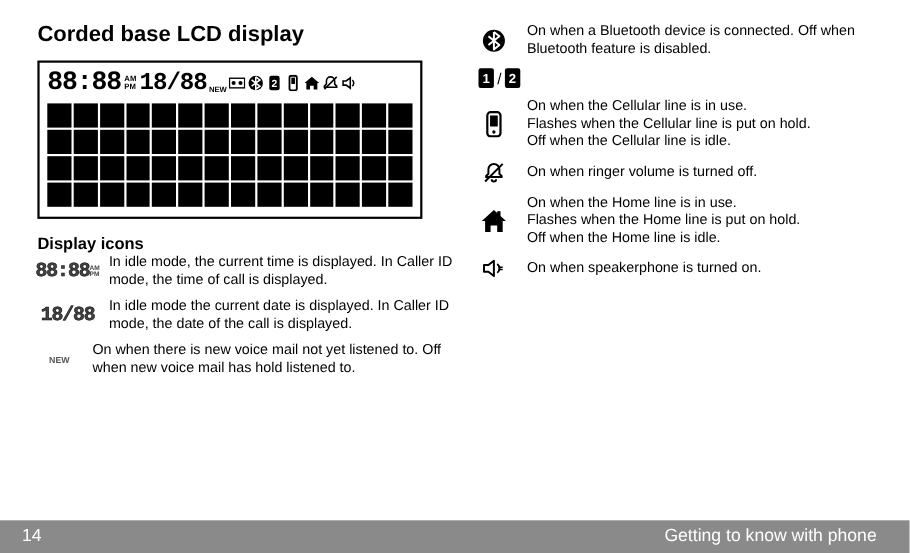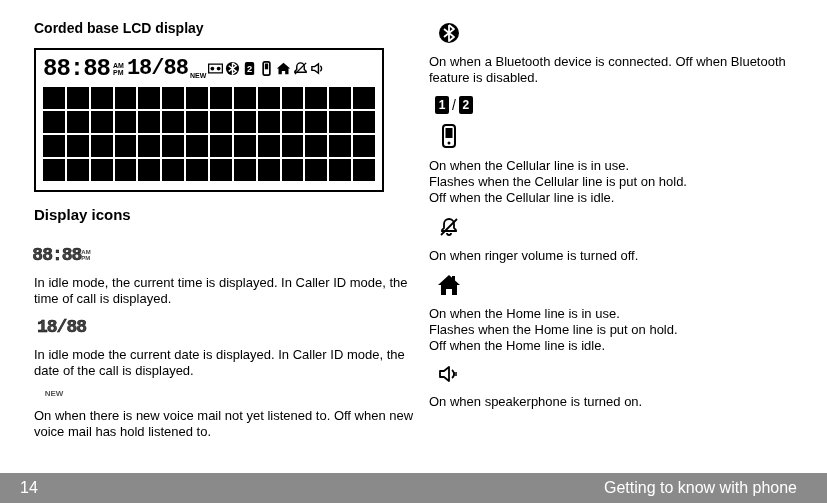--- a/index.html
+++ b/index.html
@@ -18,21 +18,21 @@
   }
   .left-col {
     width: 390px;
     padding-right: 10px;
   }
   .right-col {
     flex: 1;
     padding-left: 5px;
   }
   h1 {
-    font-size: 14px;
+    font-size: 20px;
     font-weight: bold;
     margin-bottom: 12px;
   }
   .lcd-frame {
     border: 2px solid #000;
     width: 350px;
     padding: 5px 7px 7px 7px;
     margin-bottom: 14px;
   }
   .lcd-top-row {
@@ -80,28 +80,27 @@
     margin-bottom: 2px;
   }
   .grid-row div {
     flex: 1;
     height: 22px;
     background: #000;
   }
   h2 {
     font-size: 15px;
     font-weight: bold;
-    margin-bottom: 20px;
+    margin-bottom: 0;
   }
   .icon-entry {
     display: flex;
-    align-items: flex-start;
+    align-items: center;
     margin-bottom: 8px;
     gap: 10px;
-    flex-direction: column;
   }
   .icon-entry .ic {
     flex-shrink: 0;
     width: 55px;
     display: flex;
     justify-content: center;
     align-items: center;
     padding-top: 2px;
   }
   .right-col .icon-entry .ic {

